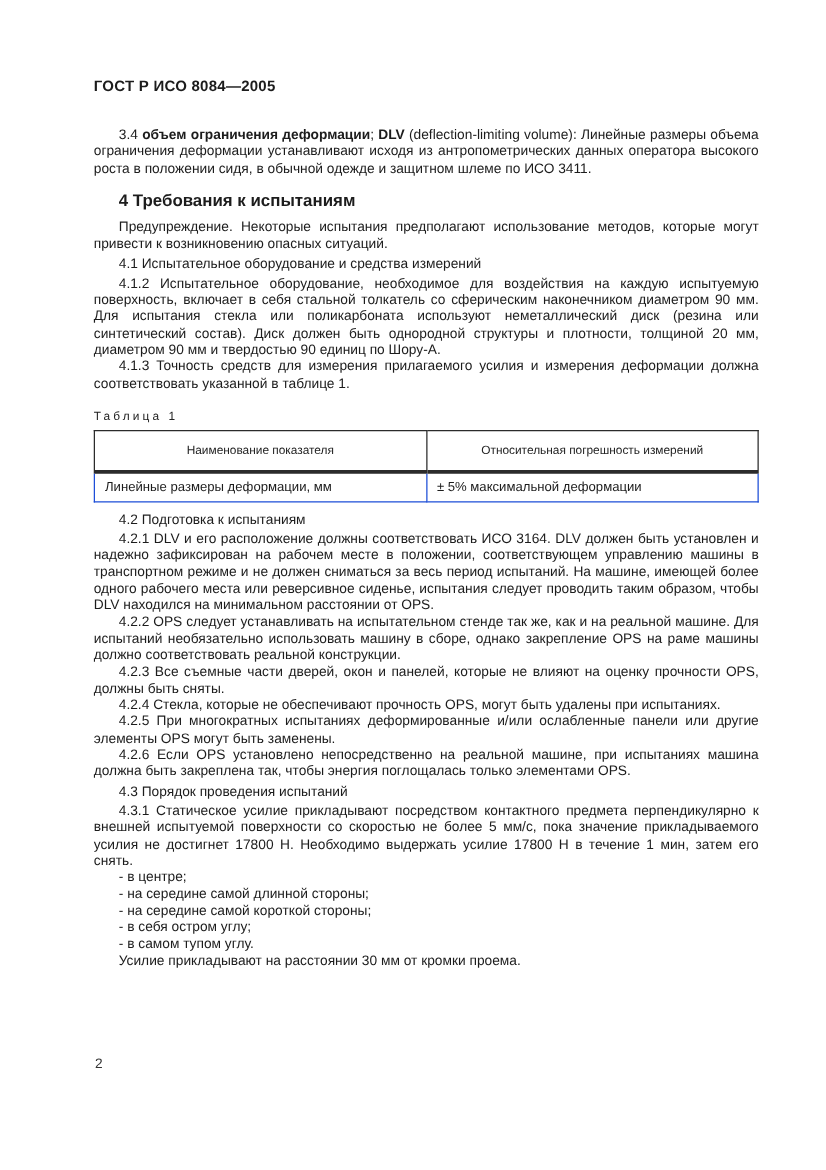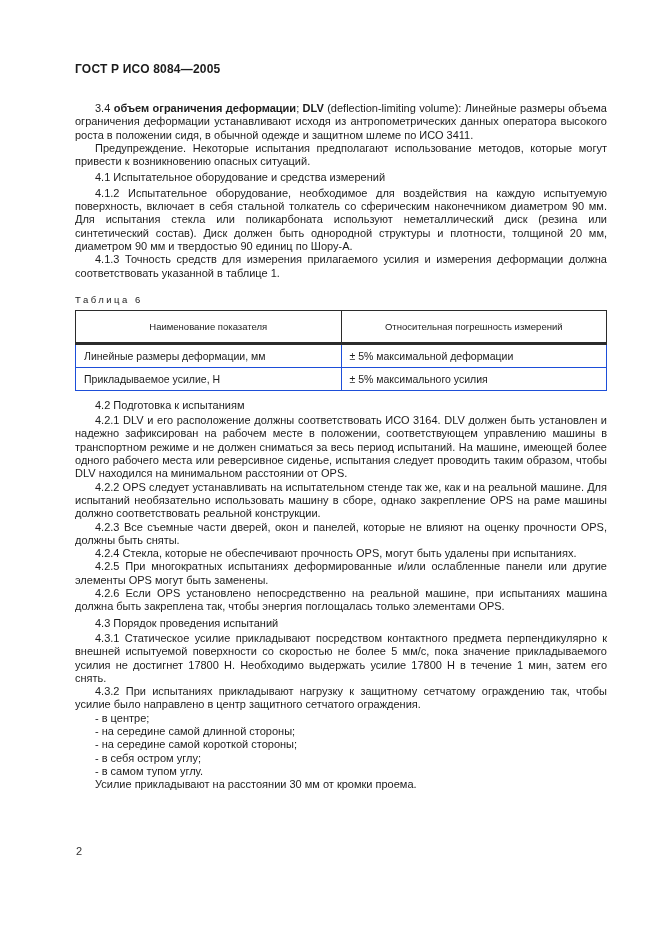--- a/index.html
+++ b/index.html
@@ -90,63 +90,59 @@
 </style>
 </head>
 <body>
 
 <div class="page">
 
   <div class="doc-code">ГОСТ Р ИСО 8084—2005</div>
 
   <p class="body indent"><span>3.4 </span><span style="font-weight: bold;">объем ограничения деформации</span><span>; </span><span style="font-weight: bold;">DLV</span><span> (deflection-limiting volume): Линейные размеры объема ограничения деформации устанавливают исходя из антропометрических данных оператора высокого роста в положении сидя, в обычной одежде и защитном шлеме по ИСО 3411.</span></p>
 
+  <h1 class="sec">4 Требования к испытаниям</h1>
 
   <p class="body indent">Предупреждение. Некоторые испытания предполагают использование методов, которые могут привести к возникновению опасных ситуаций.</p>
 
   <p class="sub">4.1 Испытательное оборудование и средства измерений</p>
   <p class="body indent">4.1.2 Испытательное оборудование, необходимое для воздействия на каждую испытуемую поверхность, включает в себя стальной толкатель со сферическим наконечником диаметром 90 мм. Для испытания стекла или поликарбоната используют неметаллический диск (резина или синтетический состав). Диск должен быть однородной структуры и плотности, толщиной 20 мм, диаметром 90 мм и твердостью 90 единиц по Шору-А.</p>
   <p class="body indent">4.1.3 Точность средств для измерения прилагаемого усилия и измерения деформации должна соответствовать указанной в таблице 1.</p>
 
-  <div class="table-label">Таблица 6</div>
+  <div class="table-label">Таблица 1</div>
 
   <table class="gost">
     <colgroup>
         <col class="c1">
         <col class="c2">
       </colgroup>
     <thead>
       <tr>
         <th>Наименование показателя</th>
         <th>Относительная погрешность измерений</th>
       </tr>
     </thead>
     <tbody>
       <tr>
         <td>Линейные размеры деформации, мм</td>
         <td>± 5% максимальной деформации</td>
       </tr>
-      <tr>
-        <td>Прикладываемое усилие, Н</td>
-        <td>± 5% максимального усилия</td>
-      </tr>
     </tbody>
   </table>
 
   <p class="sub">4.2 Подготовка к испытаниям</p>
   <p class="body indent">4.2.1 DLV и его расположение должны соответствовать ИСО 3164. DLV должен быть установлен и надежно зафиксирован на рабочем месте в положении, соответствующем управлению машины в транспортном режиме и не должен сниматься за весь период испытаний. На машине, имеющей более одного рабочего места или реверсивное сиденье, испытания следует проводить таким образом, чтобы DLV находился на минимальном расстоянии от OPS.</p>
   <p class="body indent">4.2.2 OPS следует устанавливать на испытательном стенде так же, как и на реальной машине. Для испытаний необязательно использовать машину в сборе, однако закрепление OPS на раме машины должно соответствовать реальной конструкции.</p>
   <p class="body indent">4.2.3 Все съемные части дверей, окон и панелей, которые не влияют на оценку прочности OPS, должны быть сняты.</p>
   <p class="body indent">4.2.4 Стекла, которые не обеспечивают прочность OPS, могут быть удалены при испытаниях.</p>
   <p class="body indent">4.2.5 При многократных испытаниях деформированные и/или ослабленные панели или другие элементы OPS могут быть заменены.</p>
   <p class="body indent">4.2.6 Если OPS установлено непосредственно на реальной машине, при испытаниях машина должна быть закреплена так, чтобы энергия поглощалась только элементами OPS.</p>
 
   <p class="sub">4.3 Порядок проведения испытаний</p>
   <p class="body indent">4.3.1 Статическое усилие прикладывают посредством контактного предмета перпендикулярно к внешней испытуемой поверхности со скоростью не более 5 мм/с, пока значение прикладываемого усилия не достигнет 17800 Н. Необходимо выдержать усилие 17800 Н в течение 1 мин, затем его снять.</p>
-  <p class="body indent">4.3.2 При испытаниях прикладывают нагрузку к защитному сетчатому ограждению так, чтобы усилие было направлено в центр защитного сетчатого ограждения.</p>
 
   <div>
     <div class="list-line">- в центре;</div>
     <div class="list-line">- на середине самой длинной стороны;</div>
     <div class="list-line">- на середине самой короткой стороны;</div>
     <div class="list-line">- в себя остром углу;</div>
     <div class="list-line">- в самом тупом углу.</div>
   </div>
 
   <p class="body indent">Усилие прикладывают на расстоянии 30 мм от кромки проема.</p>

